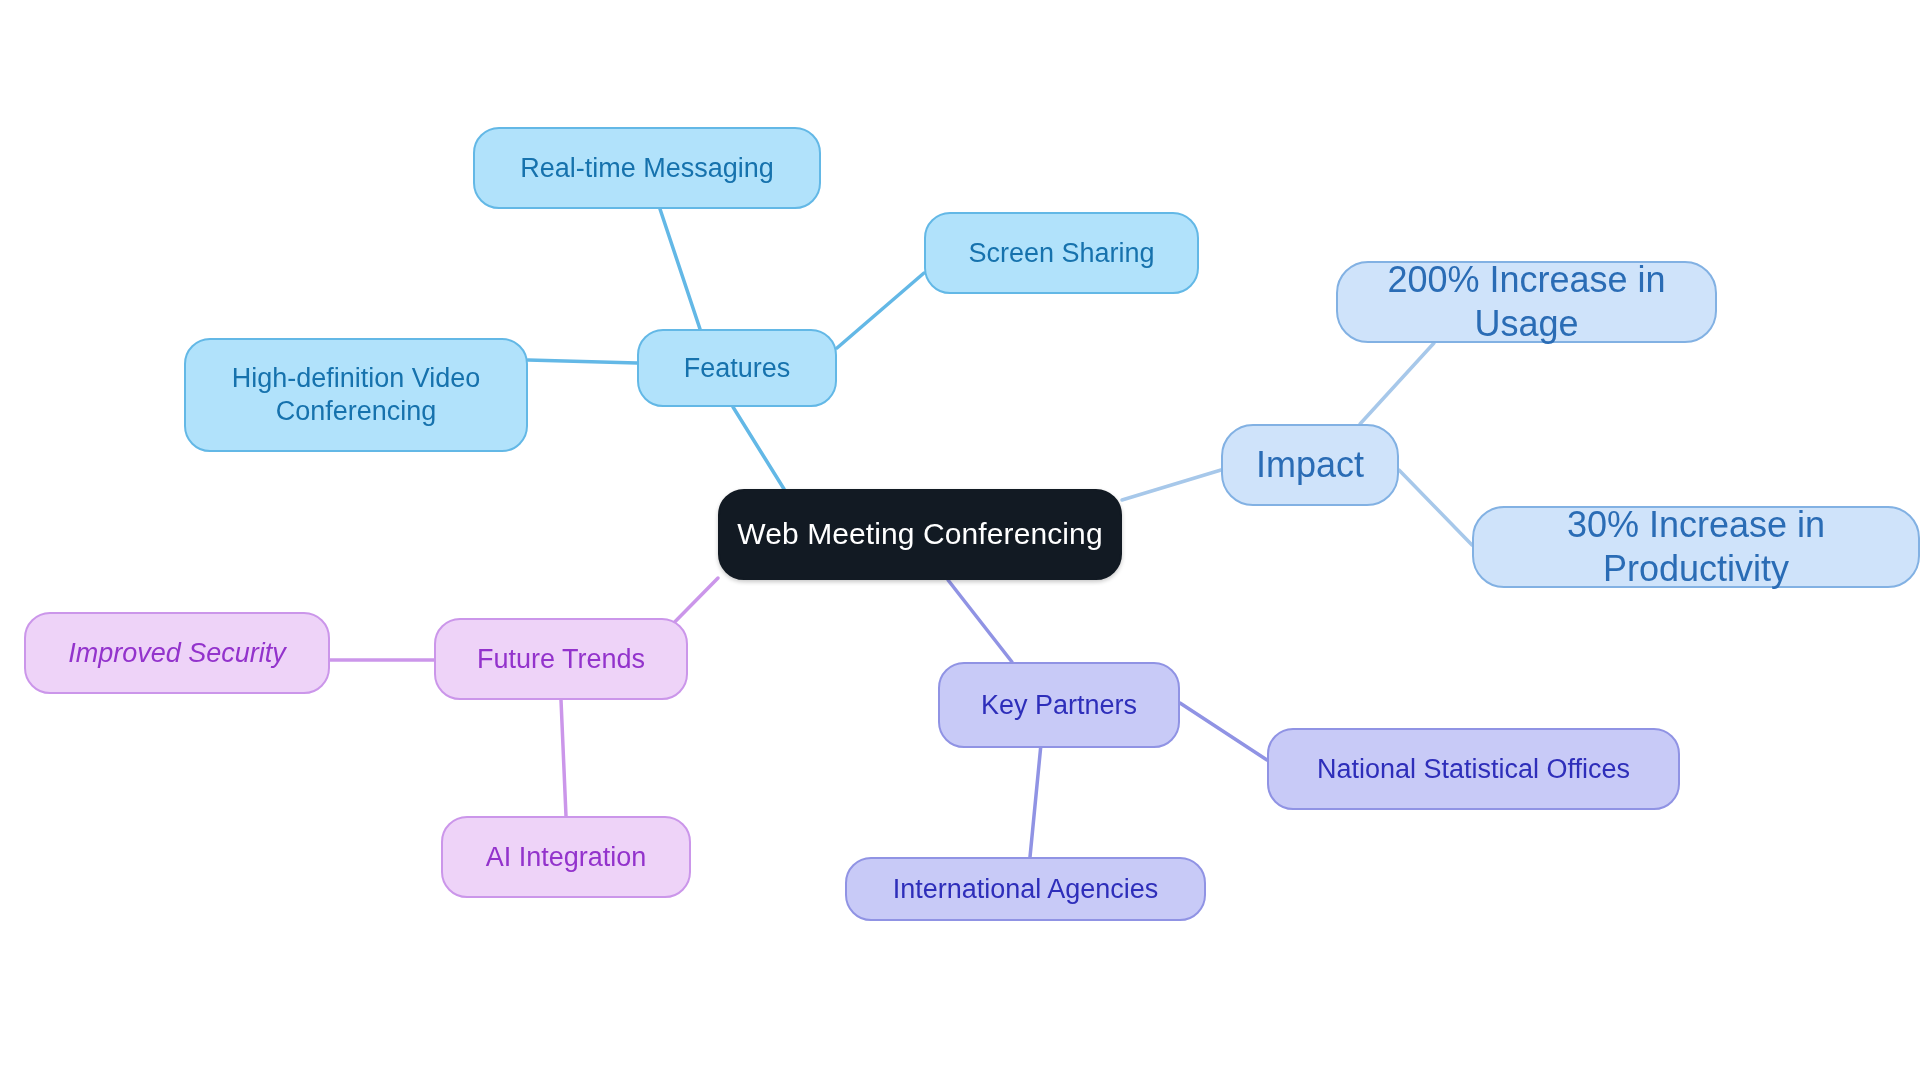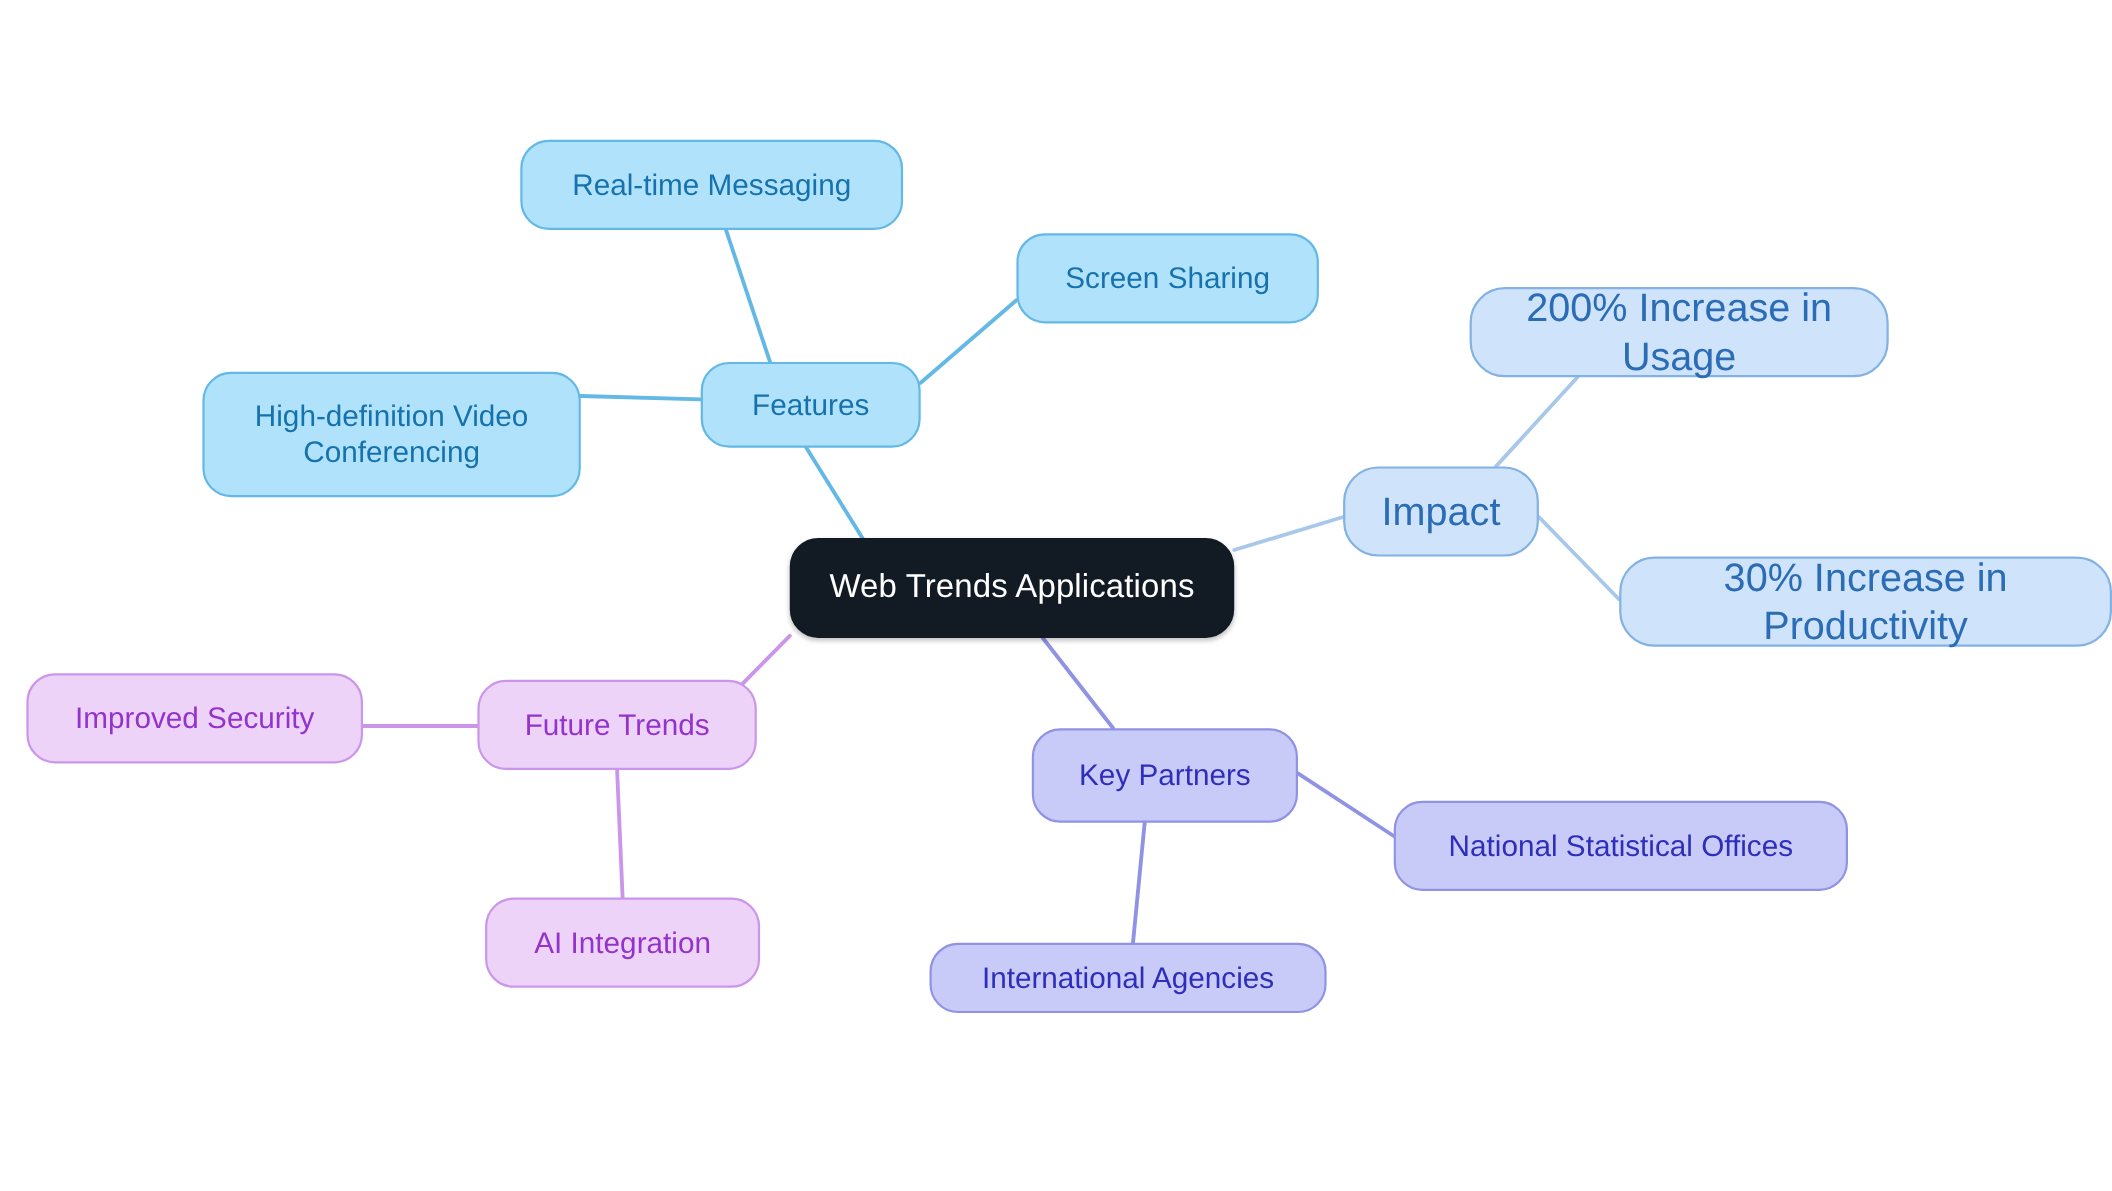--- a/index.html
+++ b/index.html
@@ -98,30 +98,30 @@
       <path class="edge" d="M 1399 470 L 1472 545" stroke="#a7c8ea" stroke-width="3.5"></path>
       <path class="edge" d="M 948 580 L 1012 662" stroke="#9093e4" stroke-width="3.5"></path>
       <path class="edge" d="M 1180 703 L 1267 760" stroke="#9093e4" stroke-width="3.5"></path>
       <path class="edge" d="M 1041 744 L 1030 857" stroke="#9093e4" stroke-width="3.5"></path>
       <path class="edge" d="M 718 578 L 655 642" stroke="#cb96ea" stroke-width="3.5"></path>
       <path class="edge" d="M 434 660 L 330 660" stroke="#cb96ea" stroke-width="3.5"></path>
       <path class="edge" d="M 561 700 L 566 816" stroke="#cb96ea" stroke-width="3.5"></path>
     </svg>
 
   <div id="node-layer">
-      <div class="node-box node-root" style="left: 718px; top: 489px; width: 404px; height: 91px;"><span>Web Trends Applications</span></div>
+      <div class="node-box node-root" style="left: 718px; top: 489px; width: 404px; height: 91px;"><span>Web Meeting Conferencing</span></div>
       <div class="node-box node-blue" style="left: 637px; top: 329px; width: 200px; height: 78px; justify-content: center;"><span>Features</span></div>
       <div class="node-box node-blue" style="left: 473px; top: 127px; width: 348px; height: 82px;"><span>Real-time Messaging</span></div>
       <div class="node-box node-blue" style="left: 184px; top: 301px; width: 344px; height: 114px; margin-top: 37px;"><span>High-definition Video
 Conferencing</span></div>
       <div class="node-box node-blue" style="left: 924px; top: 212px; width: 275px; height: 82px;"><span>Screen Sharing</span></div>
       <div class="node-box node-lightblue" style="left: 1221px; top: 424px; width: 178px; height: 82px;"><span>Impact</span></div>
       <div class="node-box node-periwinkle" style="left: 938px; top: 662px; width: 242px; height: 86px;"><span>Key Partners</span></div>
       <div class="node-box node-pink" style="left: 434px; top: 618px; width: 254px; height: 82px;"><span>Future Trends</span></div>
       <div class="node-box node-lightblue" style="left: 1336px; top: 261px; width: 381px; height: 82px;"><span>200% Increase in Usage</span></div>
       <div class="node-box node-lightblue" style="left: 1472px; top: 506px; width: 448px; height: 82px;"><span>30% Increase in Productivity</span></div>
       <div class="node-box node-periwinkle" style="left: 1267px; top: 728px; width: 413px; height: 82px;"><span>National Statistical Offices</span></div>
       <div class="node-box node-periwinkle" style="left: 845px; top: 857px; width: 361px; height: 64px;"><span>International Agencies</span></div>
-      <div class="node-box node-pink" style="left: 24px; top: 612px; width: 306px; height: 82px;"><span>Improved Security</span></div>
+      <div class="node-box node-pink" style="left: 24px; top: 612px; width: 306px; height: 82px; font-style: italic;"><span>Improved Security</span></div>
       <div class="node-box node-pink" style="left: 441px; top: 816px; width: 250px; height: 82px;"><span>AI Integration</span></div>
     </div>
 
 </div>
 
 </body></html>

